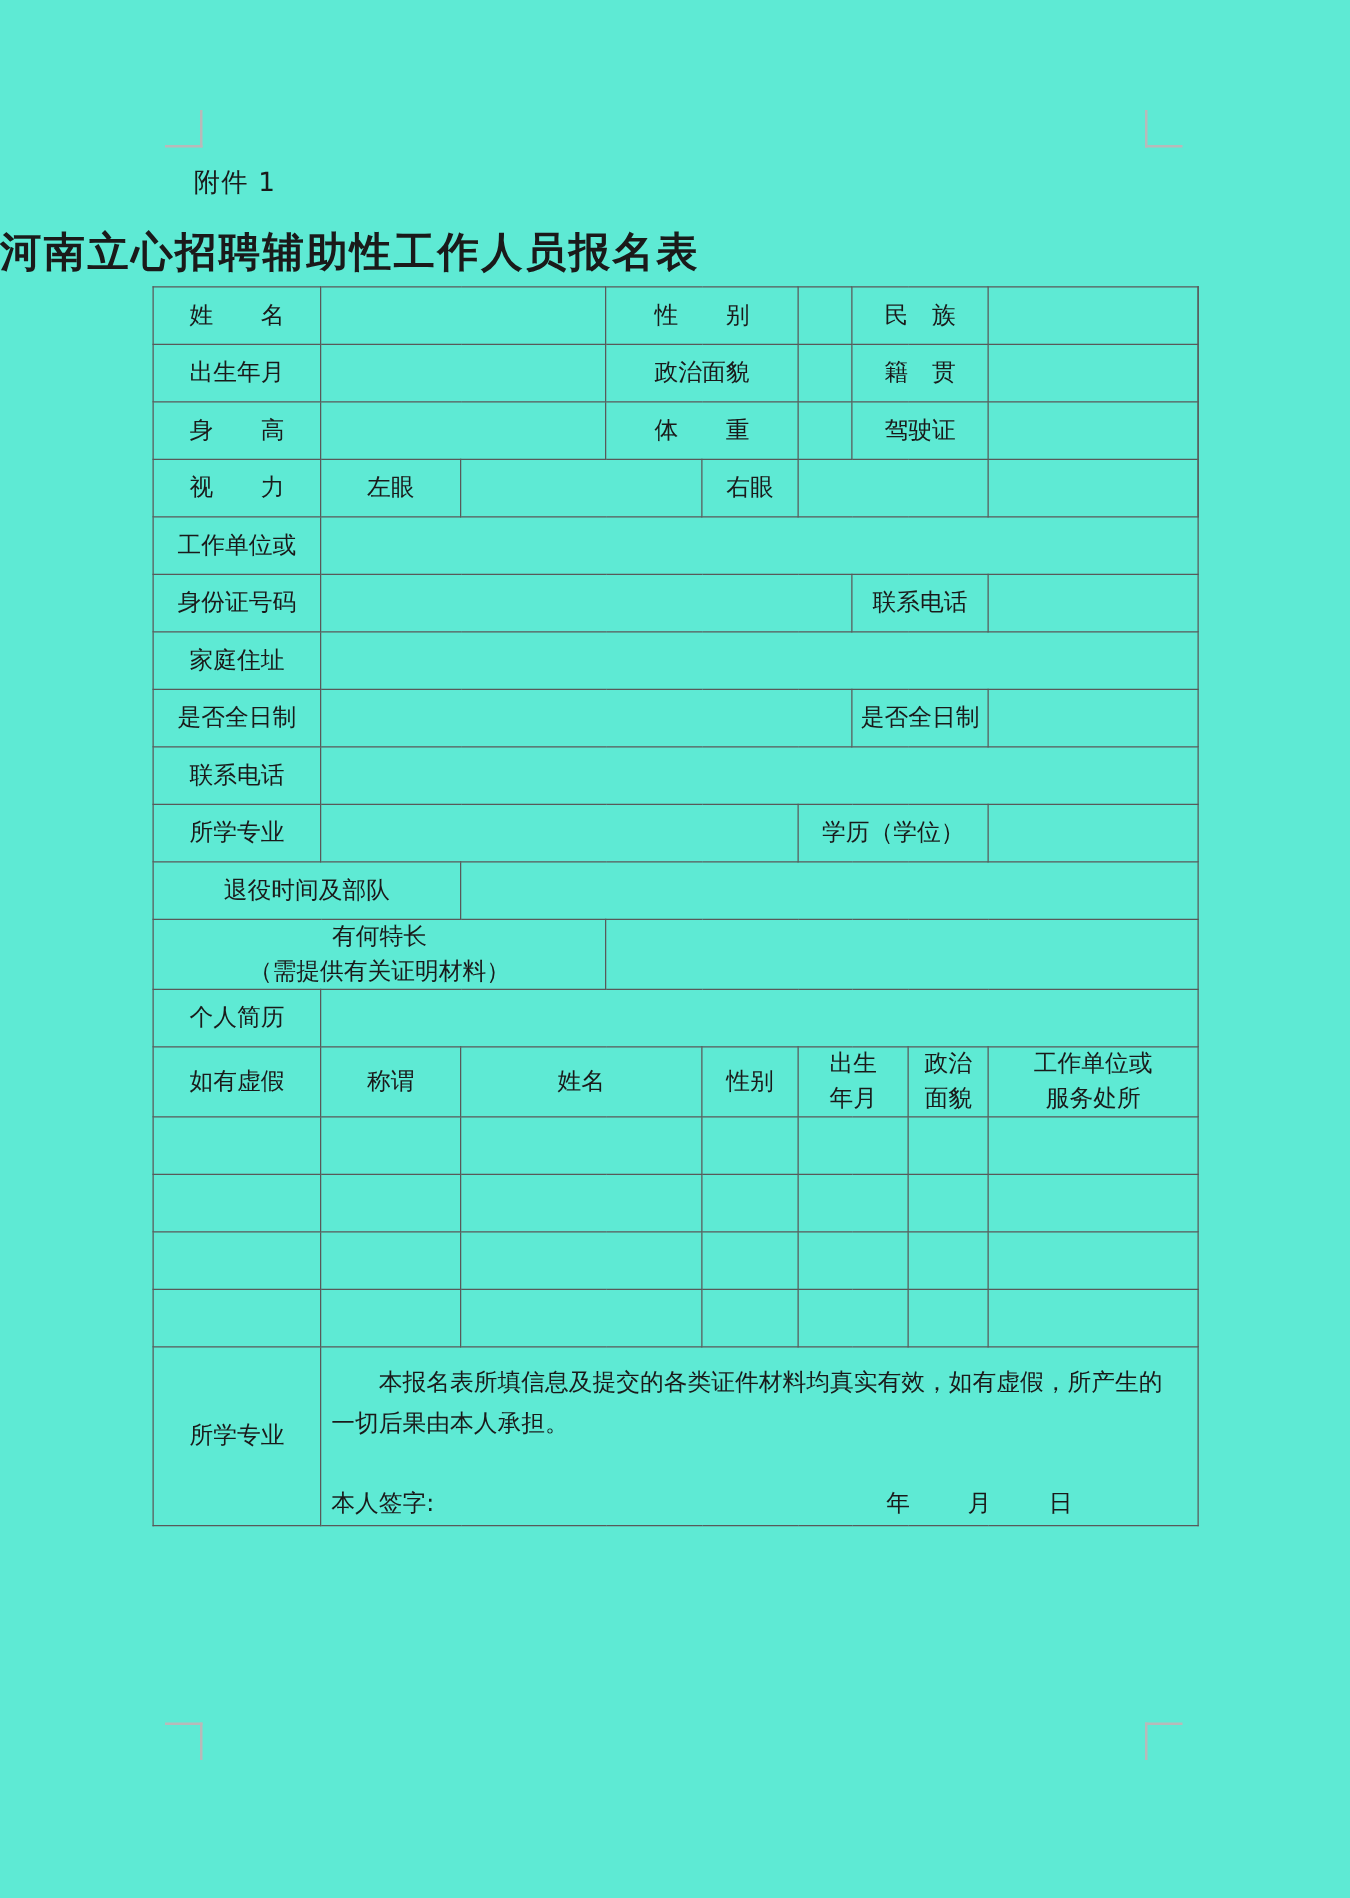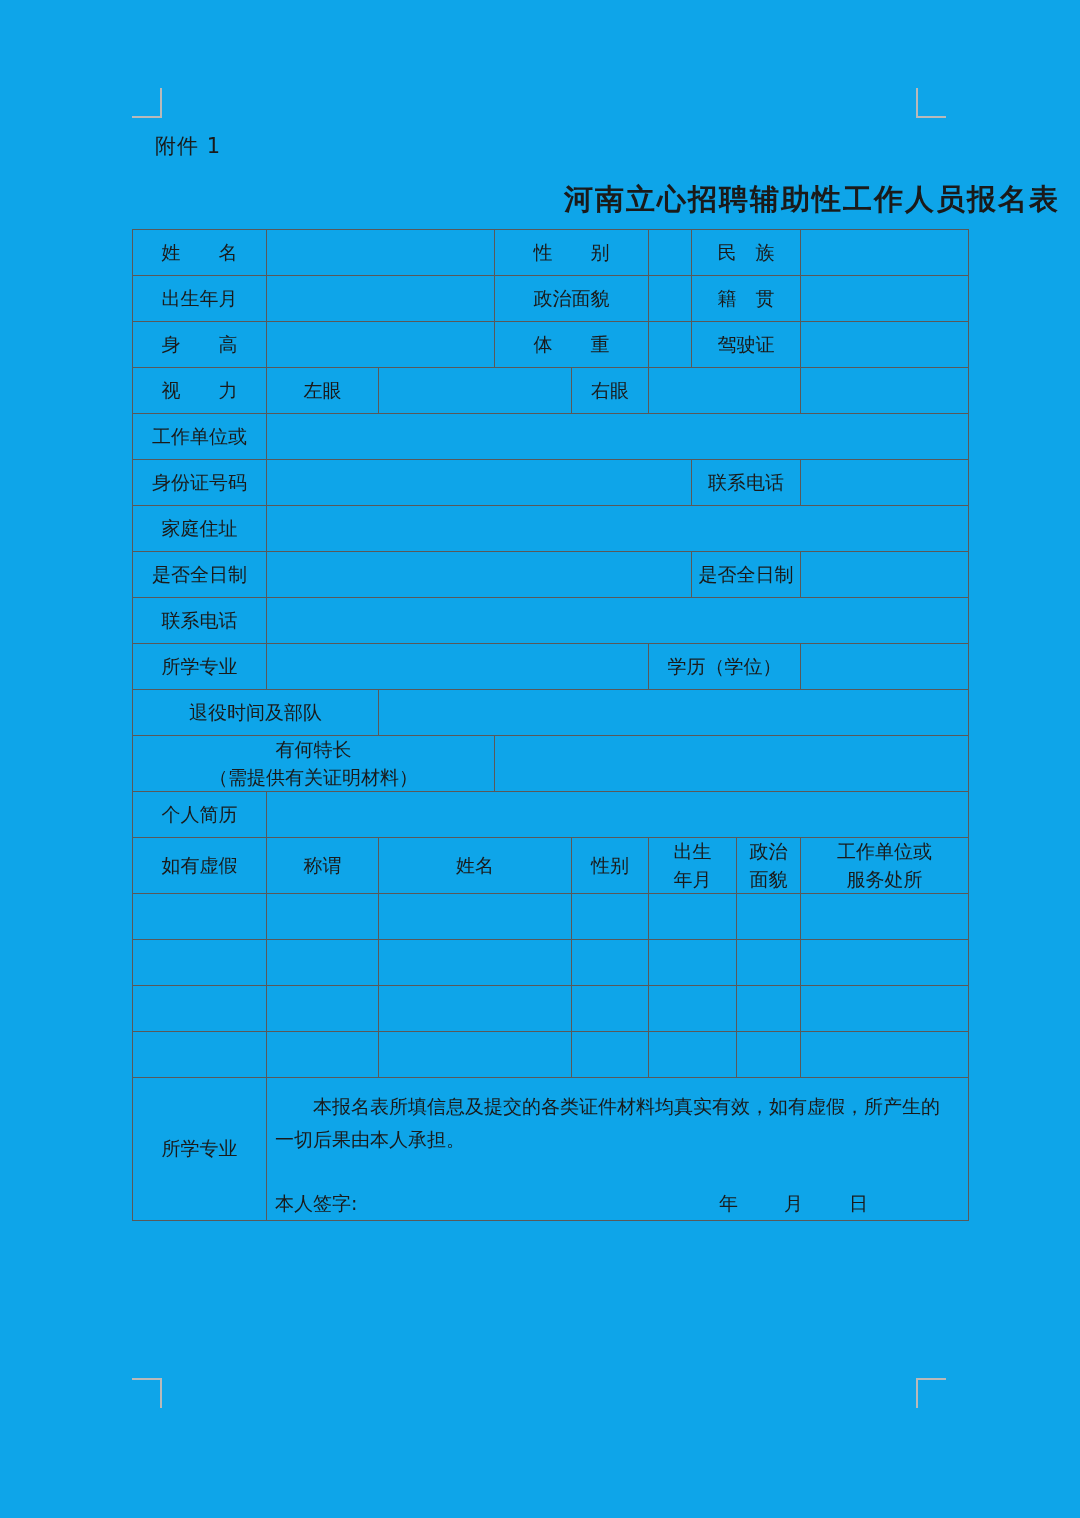--- a/index.html
+++ b/index.html
@@ -8,21 +8,21 @@
     background: #ffffff;
   }
   body {
     font-family: "DejaVu Sans", "Liberation Sans", sans-serif;
     color: #1a1a1a;
   }
   .page {
     position: relative;
     width: 1080px;
     height: 1518px;
-    background: #0ea5e9;
+    background: #5eead4;
     overflow: hidden;
   }
 
   
   .crop {
     position: absolute;
     width: 30px;
     height: 30px;
     pointer-events: none;
   }
@@ -50,30 +50,30 @@
     top: 132px;
     font-size: 21px;
     letter-spacing: 1px;
     white-space: nowrap;
   }
   .form-title {
     position: absolute;
     left: 0;
     top: 180px;
     width: 1060px;
-    text-align: right;
-    font-size: 29px;
+    text-align: left;
+    font-size: 33px;
     font-weight: 700;
     letter-spacing: 2px;
   }
 
   
   .form-wrap {
     position: absolute;
-    left: 132px;
+    left: 122px;
     top: 229px;
     width: 836px;
   }
   table.form {
     border-collapse: collapse;
     width: 836px;
     table-layout: fixed;
   }
   table.form td {
     border: 1px solid #595959;

